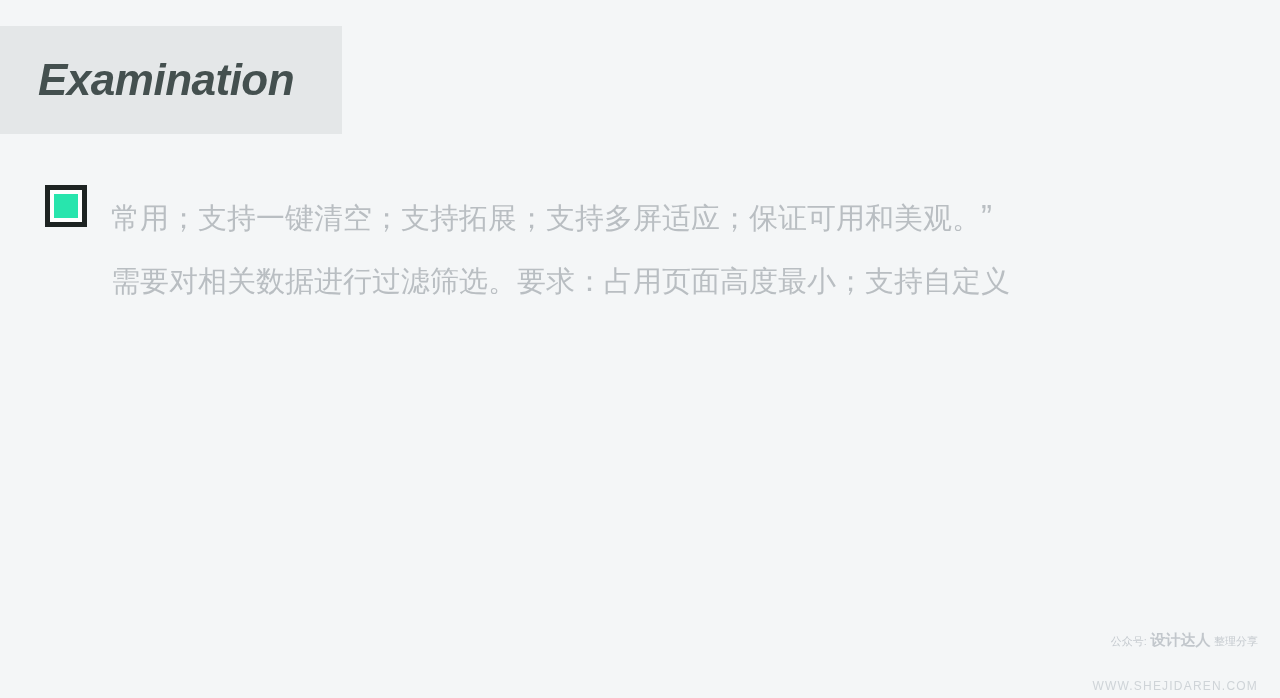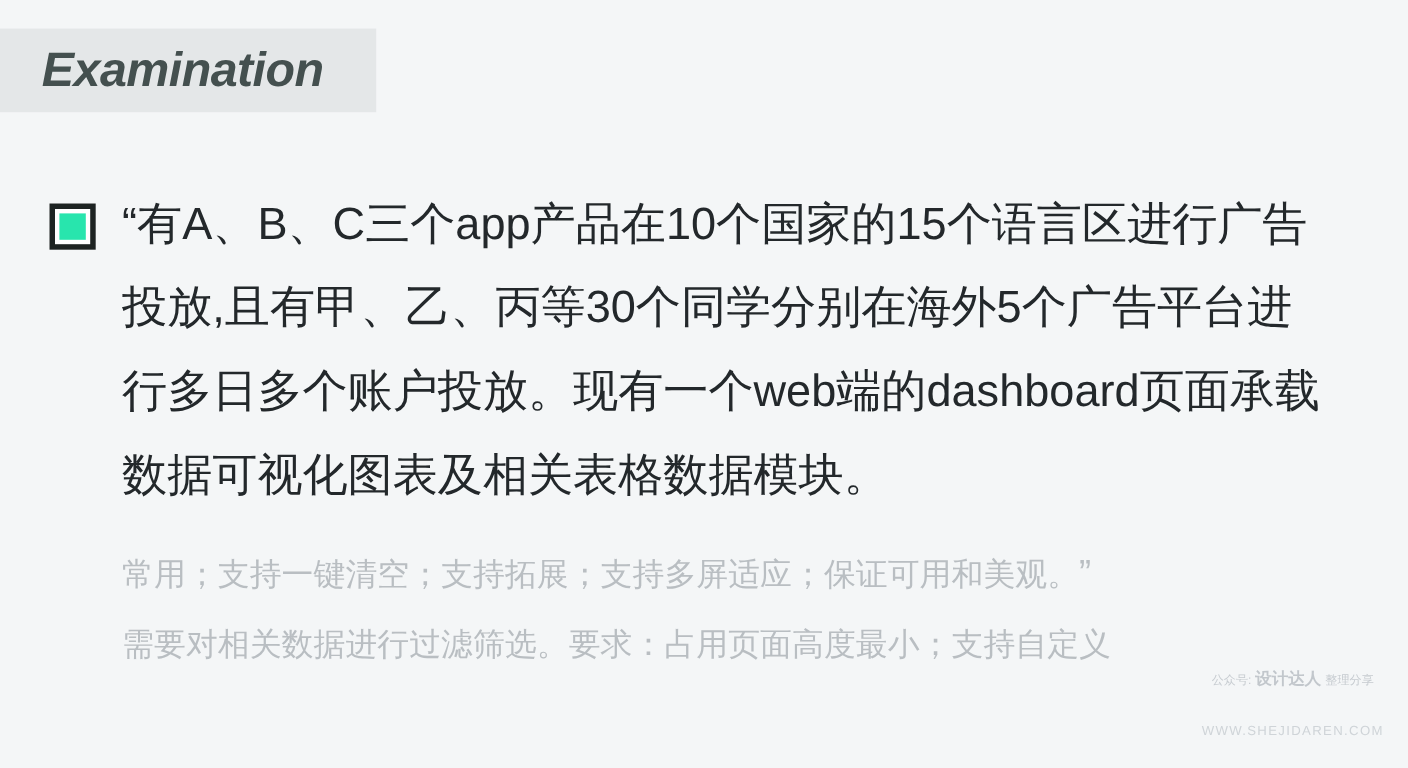--- a/index.html
+++ b/index.html
@@ -14,21 +14,21 @@
     overflow: hidden;
     position: relative;
   }
 
   
   .header-band {
     position: absolute;
     left: 0;
     top: 26px;
     width: 342px;
-    height: 76px;
+    height: 108px;
     background: #e4e7e8;
     display: flex;
     align-items: center;
   }
   .header-title {
     font-size: 44px;
     font-weight: bold;
     font-style: italic;
     color: #44504f;
     letter-spacing: -0.5px;
@@ -104,22 +104,22 @@
   .close-quote {
     font-size: 33px;
     vertical-align: baseline;
     letter-spacing: 1px;
   }
 
   
   .watermark {
     position: absolute;
     right: 22px;
-    bottom: 26px;
-    text-align: center;
+    bottom: 4px;
+    text-align: right;
     color: #ccd1d5;
     user-select: none;
   }
   .watermark-line1 {
     font-size: 13px;
     line-height: 18px;
     white-space: nowrap;
     color: #c6cbd0;
   }
   .watermark-line1 .wm-small {
@@ -152,26 +152,20 @@
 
 <div class="content">
   <div class="quote-row">
 
     <div class="bullet">
       <div class="bullet-inner"></div>
     </div>
 
     <div class="quote-text">
 
-      <div class="para-main">
-        <span class="ln">“有A、B、C三个app产品在10个国家的15个语言区进行广告</span>
-        <span class="ln">投放,且有甲、乙、丙等30个同学分别在海外5个广告平台进</span>
-        <span class="ln">行多日多个账户投放。现有一个web端的dashboard页面承载</span>
-        <span class="ln">数据可视化图表及相关表格数据模块。</span>
-      </div>
 
       <div class="para-sub">
         <span class="ln"><span>常用；支持一键清空；支持拓展；支持多屏适应；保证可用和美观。</span><span class="close-quote">”</span></span>
         <span class="ln">需要对相关数据进行过滤筛选。要求：占用页面高度最小；支持自定义</span>
       </div>
 
     </div>
   </div>
 </div>
 

